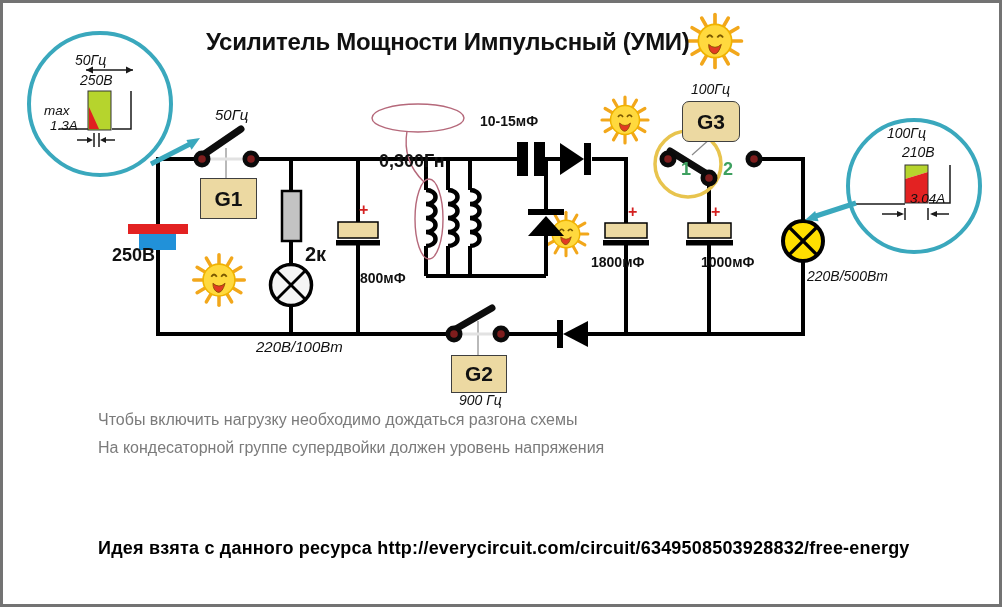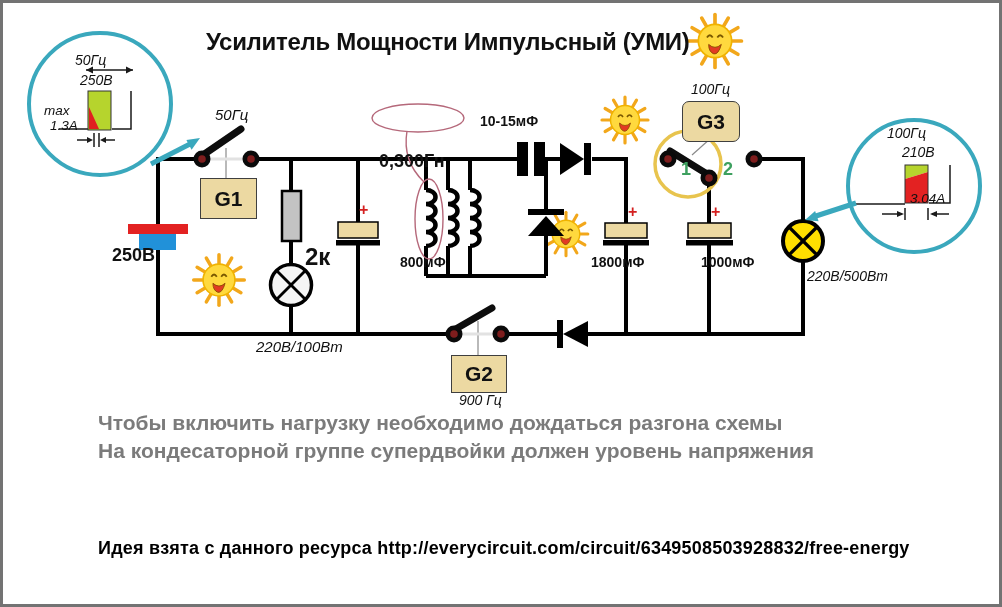--- a/index.html
+++ b/index.html
@@ -11,21 +11,21 @@
   .i{font-style:italic;}
   .title{font-size:24px;font-weight:bold;letter-spacing:-0.3px;}
   .sm{font-size:14px;}
   .xs{font-size:13.5px;}
   .md{font-size:15px;}
   .comp{font-size:14px;font-weight:bold;}
   .plus{font-size:16px;font-weight:bold;color:#d42020;}
   .green{color:#3da05f;font-weight:bold;font-size:18px;}
   .gbox{position:absolute;background:#ecd9a2;border:1.5px solid #3f3f3f;display:flex;
         align-items:center;justify-content:center;font-weight:bold;font-size:21px;}
-  .note{font-size:21px;font-weight:bold;color:#7b7b7b;}
+  .note{font-size:16px;font-weight:normal;color:#7b7b7b;}
   .link{font-size:18px;font-weight:bold;color:#000000;letter-spacing:0.2px;}
 </style>
 </head>
 <body>
 
 <div class="stage">
 
 <svg width="1002" height="607" viewBox="0 0 1002 607">
   <defs>
     <g id="sun">
@@ -261,22 +261,22 @@
 </div>
 
 <div class="lbl i md" style="left:212px;top:104px;">50Гц</div>
 <div class="lbl i sm" style="left:456px;top:390px;">900 Гц</div>
 <div class="lbl i sm" style="left:688px;top:79px;">100Гц</div>
 
 <div class="lbl green" style="left:678px;top:157px;">1</div>
 <div class="lbl green" style="left:720px;top:157px;">2</div>
 
 <div class="lbl b" style="left:109px;top:198px;font-size:18px;">250В</div>
-<div class="lbl b" style="left:302px;top:196px;font-size:24px;">2к</div>
-<div class="lbl comp" style="left:357px;top:252px;margin-left:40px;">800мФ</div>
+<div class="lbl b" style="left:302px;top:196px;font-size:20px;">2к</div>
+<div class="lbl comp" style="left:357px;top:268px;">800мФ</div>
 <div class="lbl b" style="left:376px;top:104px;font-size:18px;">0,300Гн</div>
 <div class="lbl comp" style="left:477px;top:111px;">10-15мФ</div>
 <div class="lbl comp" style="left:588px;top:252px;">1800мФ</div>
 <div class="lbl comp" style="left:698px;top:252px;text-align:center;">1000мФ</div>
 <div class="lbl i md" style="left:253px;top:336px;">220В/100Вт</div>
 <div class="lbl i sm" style="left:804px;top:266px;">220В/500Вт</div>
 <div class="lbl plus" style="left:356px;top:199px;">+</div>
 <div class="lbl plus" style="left:625px;top:201px;">+</div>
 <div class="lbl plus" style="left:708px;top:201px;">+</div>
 

